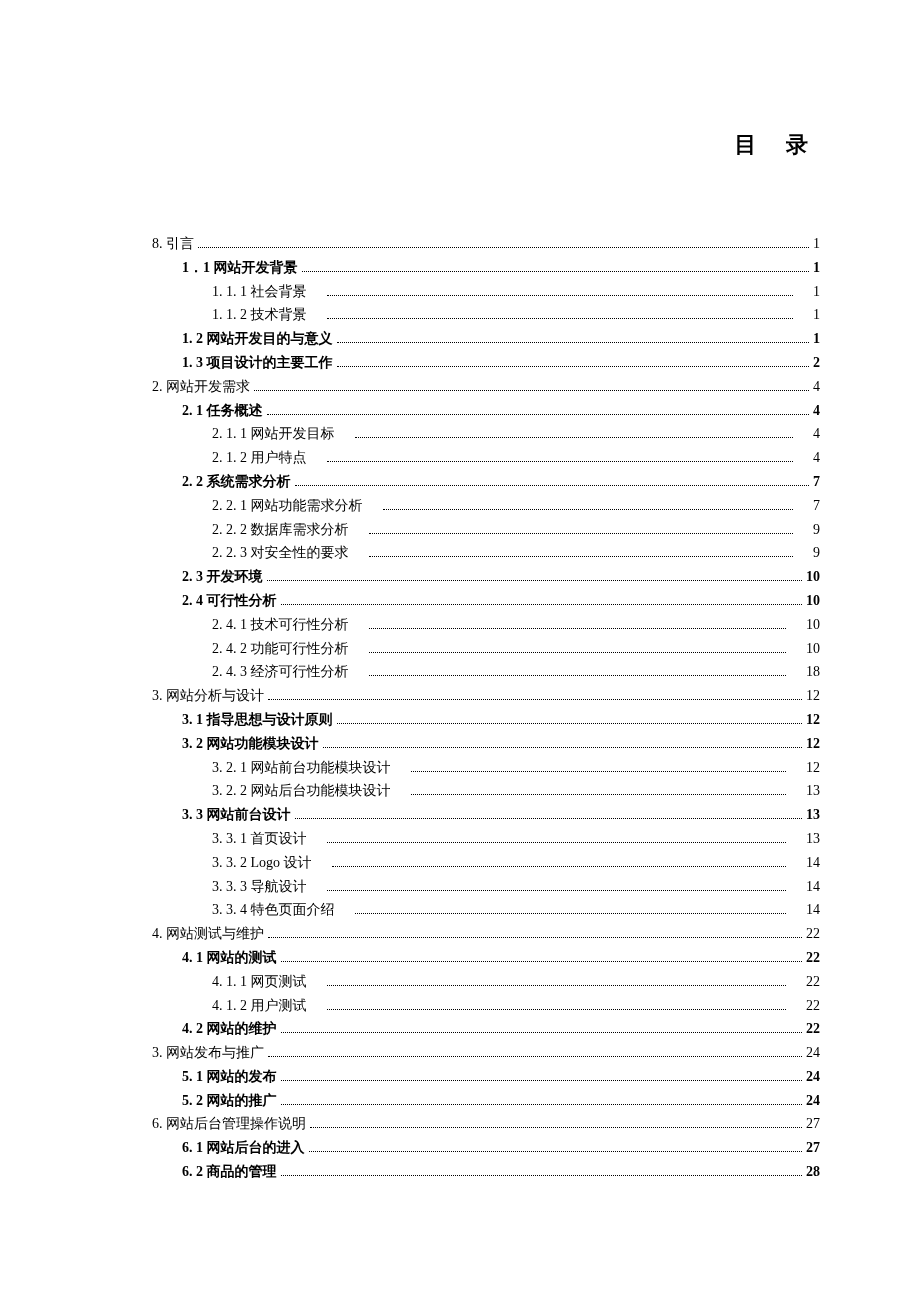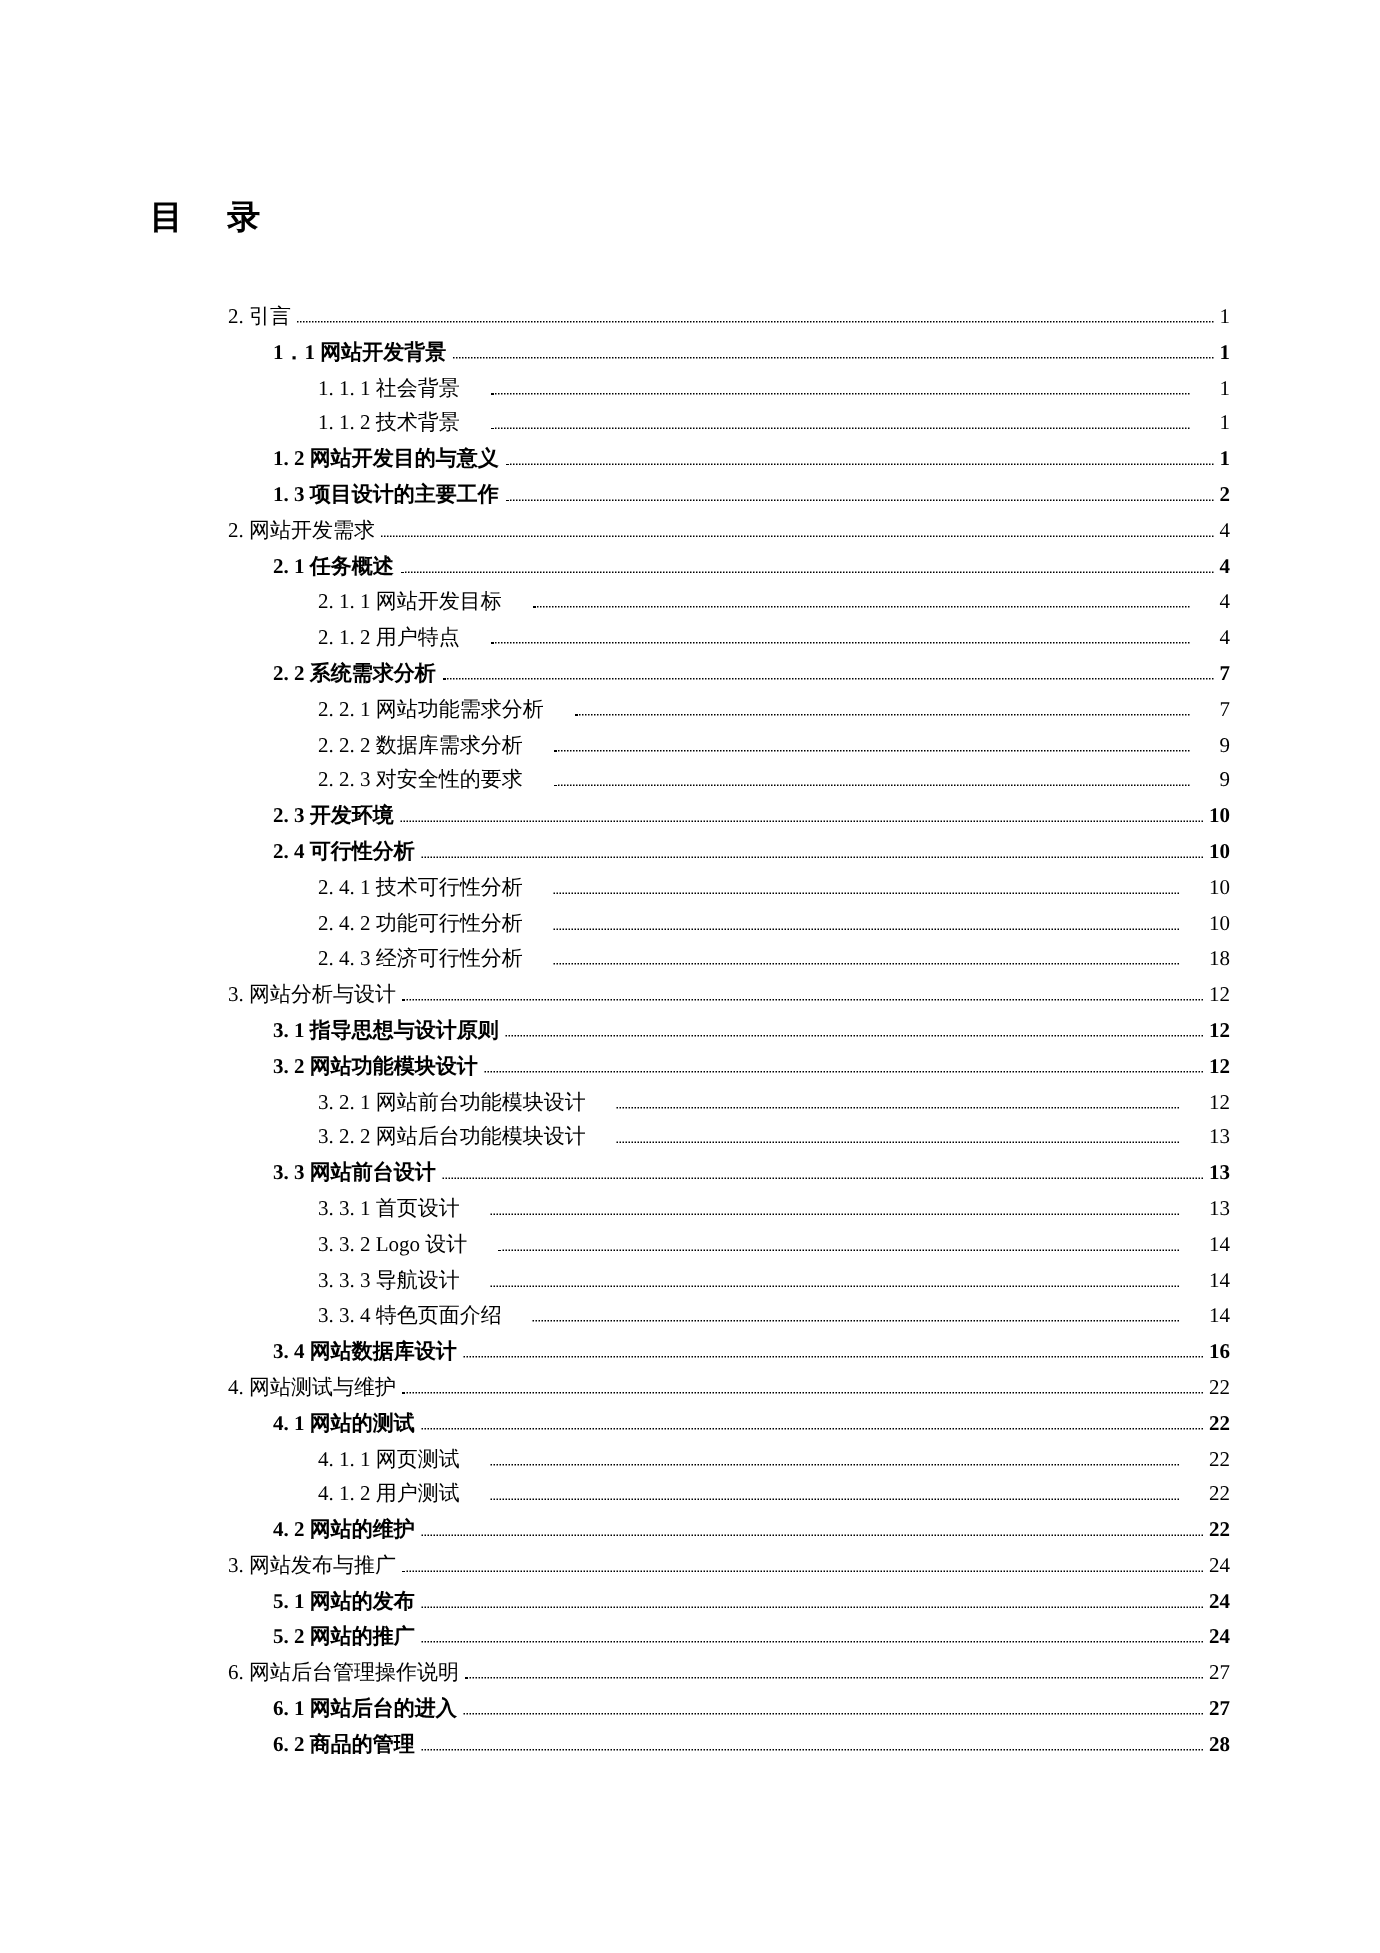--- a/index.html
+++ b/index.html
@@ -12,25 +12,25 @@
       height: 1302px;
       background: #ffffff;
       font-family: "SimSun", "宋体", serif;
       color: #000000;
       position: relative;
     }
     .page {
       padding: 130px 100px 80px 100px;
     }
     .title {
-      text-align: left;
+      text-align: right;
       font-size: 22px;
       font-weight: bold;
       letter-spacing: 12px;
-      margin-bottom: 40px;
+      margin-bottom: 72px;
     }
     .toc {
       font-size: 14px;
       line-height: 1.7;
     }
     .toc-row {
       display: flex;
       align-items: baseline;
       white-space: nowrap;
       margin-bottom: 0px;
@@ -52,21 +52,21 @@
     .indent-1 { padding-left: 82px; font-weight: bold; }
     .indent-2 { padding-left: 112px; gap: 16px; }
   </style>
 </head>
 <body>
 
 <div class="page">
   <div class="title">目 录</div>
   <div class="toc" id="toc-container">
       <div class="toc-row indent-0">
-        <span class="toc-label">2. 引言</span>
+        <span class="toc-label">8. 引言</span>
         <span class="toc-dots"></span>
         <span class="toc-page">1</span>
       </div>
       <div class="toc-row indent-1">
         <span class="toc-label">1．1 网站开发背景</span>
         <span class="toc-dots"></span>
         <span class="toc-page">1</span>
       </div>
       <div class="toc-row indent-2">
         <span class="toc-label">1. 1. 1 社会背景</span>
@@ -195,25 +195,20 @@
       </div>
       <div class="toc-row indent-2">
         <span class="toc-label">3. 3. 3  导航设计</span>
         <span class="toc-dots"></span>
         <span class="toc-page">14</span>
       </div>
       <div class="toc-row indent-2">
         <span class="toc-label">3. 3. 4 特色页面介绍</span>
         <span class="toc-dots"></span>
         <span class="toc-page">14</span>
-      </div>
-      <div class="toc-row indent-1">
-        <span class="toc-label">3. 4 网站数据库设计</span>
-        <span class="toc-dots"></span>
-        <span class="toc-page">16</span>
       </div>
       <div class="toc-row indent-0">
         <span class="toc-label">4. 网站测试与维护</span>
         <span class="toc-dots"></span>
         <span class="toc-page">22</span>
       </div>
       <div class="toc-row indent-1">
         <span class="toc-label">4. 1 网站的测试</span>
         <span class="toc-dots"></span>
         <span class="toc-page">22</span>

